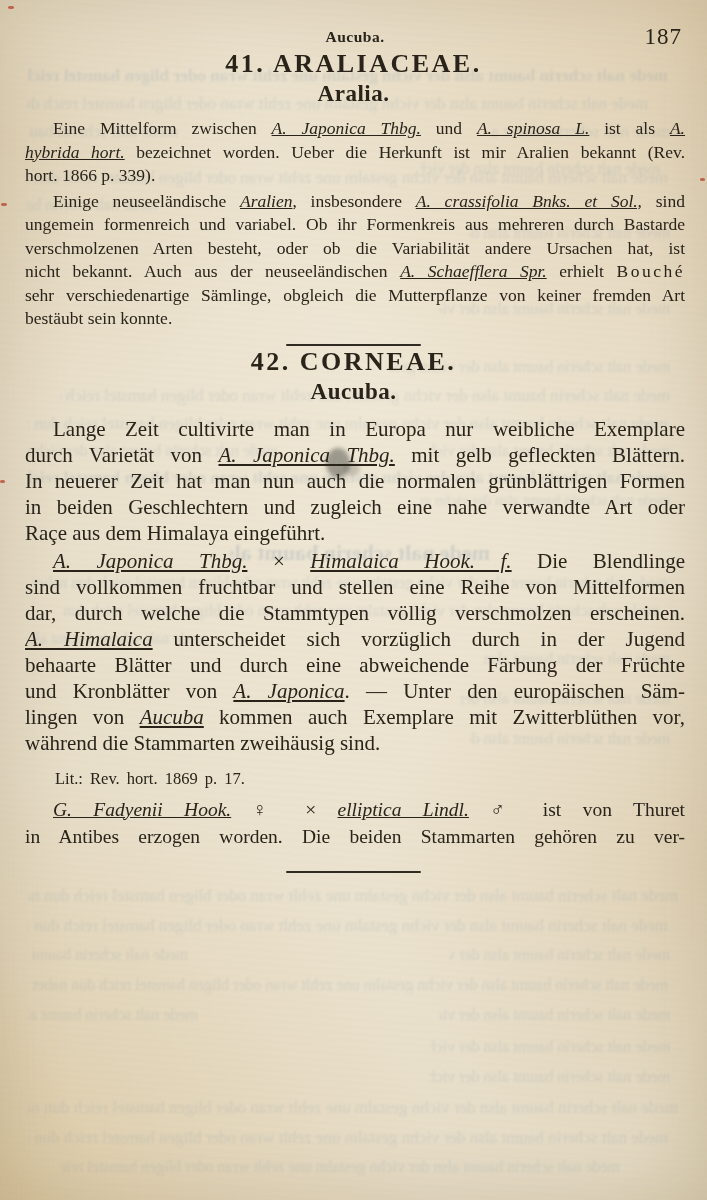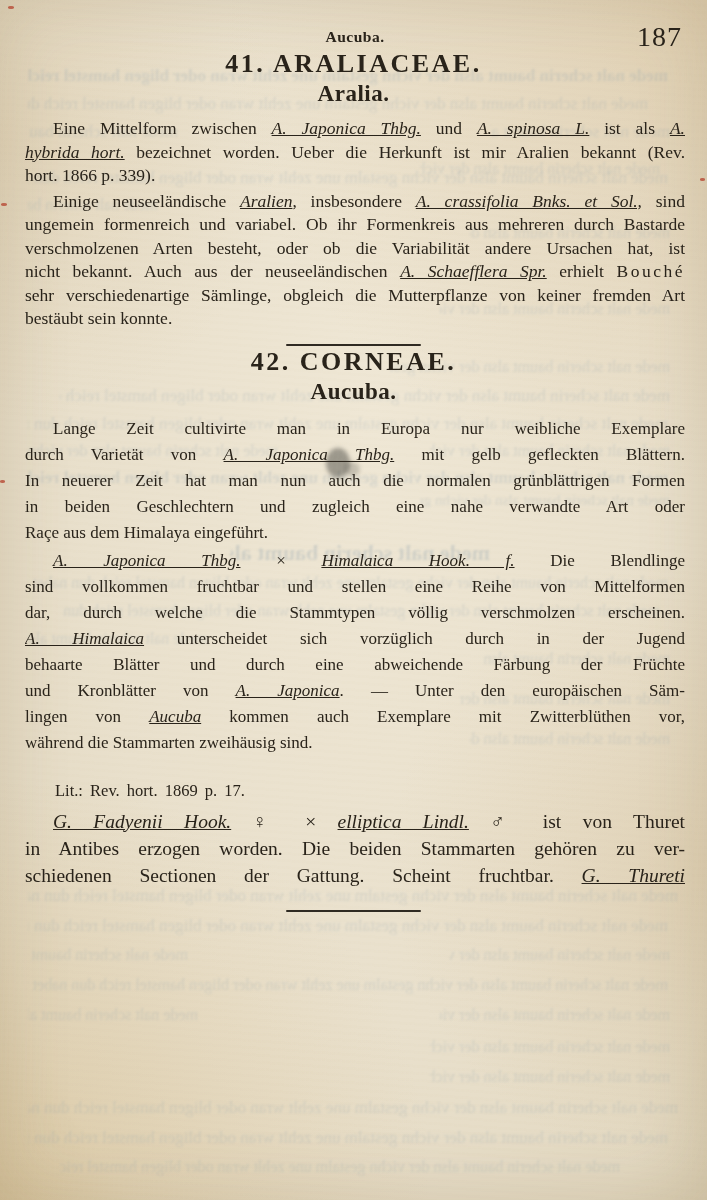--- a/index.html
+++ b/index.html
@@ -29,43 +29,43 @@
     color:var(--bleed,#7e96a8);opacity:.20;
     transform:scaleX(-1);filter:blur(1.3px);
     font-family:"Liberation Serif","DejaVu Serif",serif;
   }
   .blot{position:absolute;border-radius:50%;background:#4c4c46;filter:blur(2px);}
   .speck{position:absolute;border-radius:45%;background:var(--speck,#b5402c);opacity:.75;filter:blur(.4px);}
   
   .content{position:relative;}
   .pagehead{position:relative;margin:26px 22px 0 25px;height:22px;}
   .running{display:block;text-align:center;font-weight:700;font-size:15.5px;letter-spacing:.5px;line-height:22px;}
-  .pagenum{position:absolute;right:3px;top:0;font-size:28px;line-height:22px;letter-spacing:1px;}
+  .pagenum{position:absolute;right:3px;top:0;font-size:23px;line-height:22px;letter-spacing:1px;}
   h1.famhead{margin:0;text-align:center;font-size:26px;line-height:32px;font-weight:700;letter-spacing:2.5px;}
   h2.genhead{margin:0;text-align:center;font-size:23px;line-height:28px;font-weight:700;letter-spacing:.5px;}
   .h1-a{margin-top:72px;}
   .h2-a{margin-top:30px;}
   .body{margin:0 22px 0 25px;}
   .body-a{margin-top:9px;font-size:17.5px;}
   .body-a .line{line-height:23.5px;height:23.5px;}
-  .body-b{margin-top:10px;font-size:17px;}
+  .body-b{margin-top:10px;font-size:21px;}
   .body-b .line{line-height:26px;height:26px;}
   .para{margin:0;}
   .para + .para{margin-top:2px;}
   .line{text-align:justify;text-align-last:justify;overflow:hidden;}
   .line.first{text-indent:28px;}
   .line.lastline{text-align-last:left;}
   .it{font-style:italic;text-decoration:underline;}
   .sp{letter-spacing:2.5px;}
   .rule{width:135px;height:2px;background:var(--rule,#2f2a22);margin:13px auto 0 auto;border-radius:1px;}
   .rule-1{margin-top:13px;}
   .h1-b{margin-top:47px;}
   .h2-b{margin-top:26px;}
   .h2-c{margin-top:24px;}
-  .litline{margin:24px 22px 0 55px;font-size:16.5px;line-height:22px;word-spacing:3px;}
+  .litline{margin:12px 22px 0 55px;font-size:16.5px;line-height:22px;word-spacing:3px;}
   .body-c{margin-top:6px;font-size:19.5px;}
   .body-c .line{line-height:27px;height:27px;}
   .rule-2{margin-top:21px;}
 </style>
 </head>
 <body>
 
 <div class="page" style="--ink: #29231a; --rule: #2f2a22; --bleed: #7e96a8; --speck: #b5402c;">
 
   <div class="bleed-layer">
@@ -160,20 +160,19 @@
           <div class="line"><span>lingen von </span><span class="it">Aucuba</span><span> kommen auch Exemplare mit Zwitterblüthen vor,</span></div>
           <div class="line lastline"><span>während die Stammarten zweihäusig sind.</span></div>
         </div>
       </div>
 
     <div class="litline">Lit.: Rev. hort. 1869 p. 17.</div>
     <div class="body body-c">
         <div class="para">
           <div class="line first"><span class="it">G. Fadyenii Hook.</span><span> ♀ × </span><span class="it">elliptica Lindl.</span><span> ♂ ist von Thuret</span></div>
           <div class="line"><span>in Antibes erzogen worden. Die beiden Stammarten gehören zu ver-</span></div>
-          <div class="line"><span>schiedenen Sectionen der Gattung. Scheint fruchtbar. </span><span class="it">G. Thureti</span></div>
         </div>
       </div>
 
     <div class="rule rule-2"></div>
 
   </div>
 </div>
 
 </body></html>

